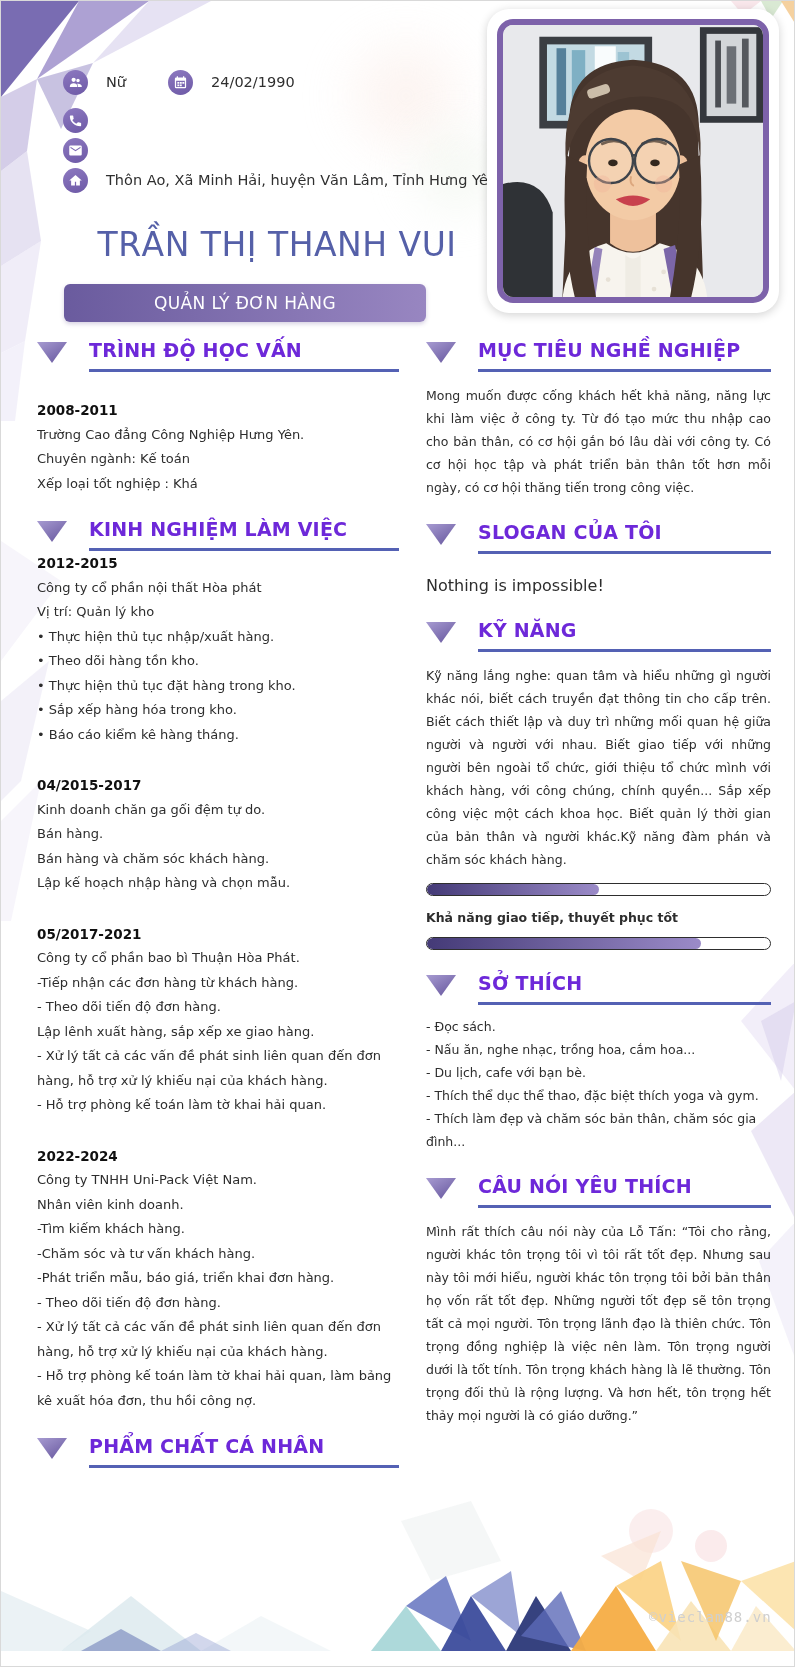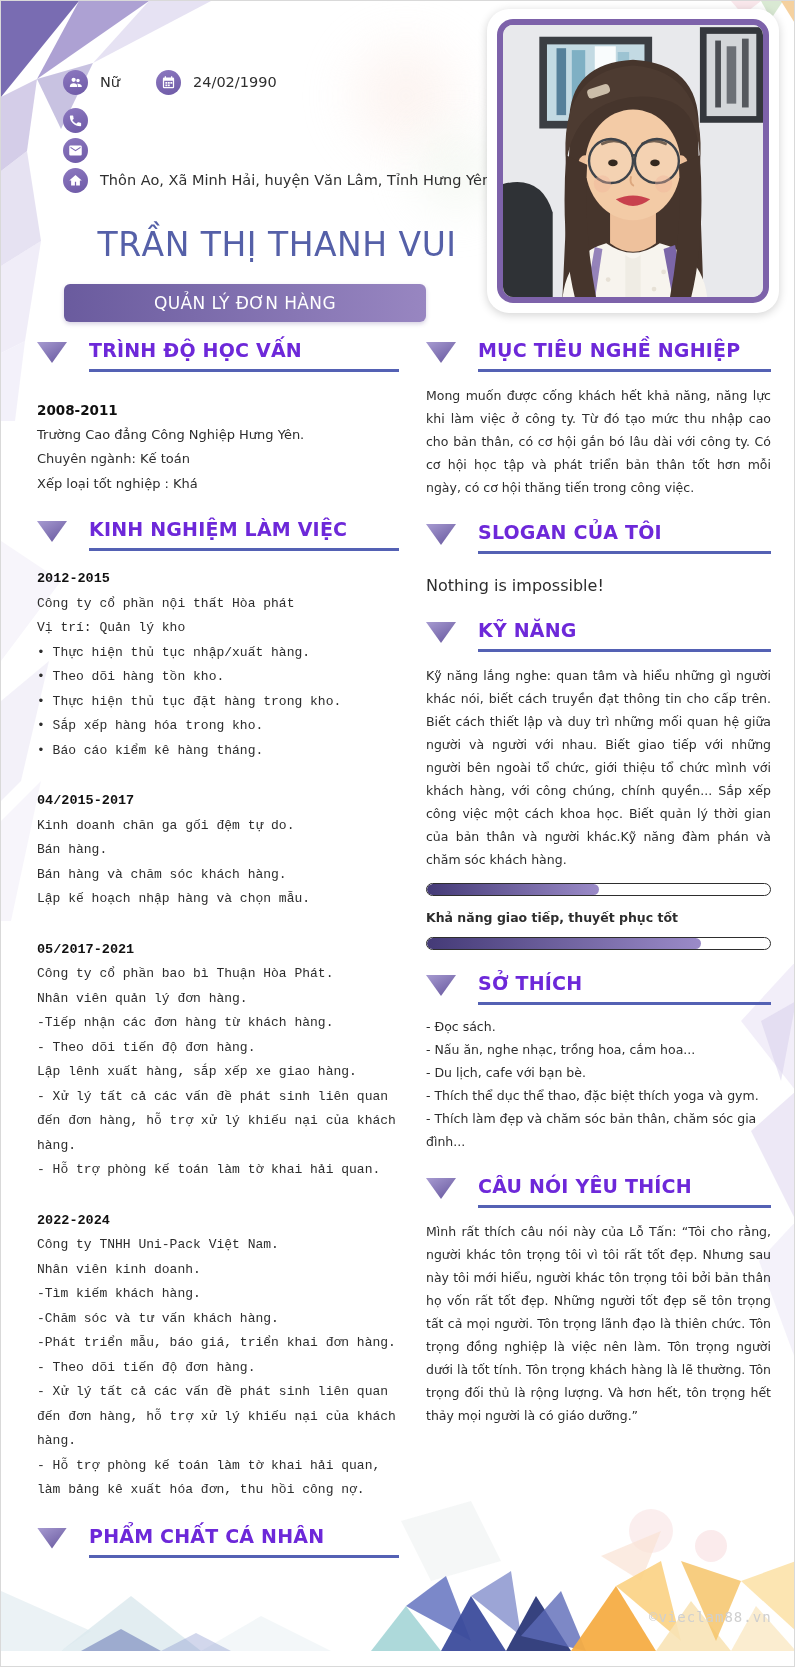--- a/index.html
+++ b/index.html
@@ -7,21 +7,21 @@
     position:relative; width:795px; height:1667px; margin:0 auto;
     background:#ffffff; overflow:hidden;
     border:1px solid #d9d9d9; box-sizing:border-box;
     font-family:"DejaVu Sans","Liberation Sans",sans-serif;
     color:#2d2d2d;
   }
   svg.deco { position:absolute; pointer-events:none; }
   .wash { position:absolute; border-radius:50%; filter:blur(18px); pointer-events:none; }
 
   
-  .contact-row { position:absolute; left:62px; display:flex; align-items:center; gap:12px; height:26px;text-align:center; }
+  .contact-row { position:absolute; left:62px; display:flex; align-items:center; gap:18px; height:26px;text-align:center; }
   .cicon { width:25px; height:25px; border-radius:50%;
     background:linear-gradient(160deg,#8d79c0,#6d59a6);
     display:flex; align-items:center; justify-content:center; flex:0 0 25px; }
   .cicon svg { width:15px; height:15px; fill:#ffffff; }
   .ctext { font-size:14.5px; color:#2f2f2f; white-space:nowrap; }
   .name {
     position:absolute; left:58px; top:224px; width:436px;
     text-align:center; font-size:33px; font-weight:normal;
     color:#5560a8; letter-spacing:0.5px;
   }
@@ -53,21 +53,21 @@
     clip-path:polygon(0 0,100% 0,50% 100%); }
   .sec-title { flex:1; font-size:19px; font-weight:bold; color:#6d28d9;
     padding-bottom:8px; border-bottom:3px solid #5461b4; letter-spacing:0.2px; }
 
   .section { margin-top:22px; }
   .section.first { margin-top:0; }
 
   .line   { font-size:13px; line-height:24.5px; color:#2d2d2d; }
   .period { font-size:13.5px; font-weight:bold; color:#101010; line-height:24.5px; }
   .edu-block { margin-top:26px; }
-  .jobs { margin-top:16px;font-family:Liberation Mono, monospace; }
+  .jobs { margin-top:0; }
   .job + .job { margin-top:26px; }
 
   .para { font-size:12.5px; line-height:23px; color:#2d2d2d; text-align:justify; margin-top:12px; }
   .slogan-text { font-size:16px; margin-top:20px; color:#2d2d2d; line-height:23px; }
   .bar { margin-top:12px; height:11px; border:1.5px solid #2e2e2e; border-radius:8px;
     background:#ffffff; overflow:hidden; }
   .bar-fill { height:100%; border-radius:7px; background:linear-gradient(90deg,#443a77,#9b8bc8); }
   .skill-label { margin-top:14px; font-size:12.5px; color:#2d2d2d;font-weight:bold; }
   .hobby-list { margin-top:10px; }
   .hobby-list .line { font-size:12.5px; line-height:23px; }
@@ -278,21 +278,20 @@
               <div class="line">Bán hàng.</div>
               <div class="line">Bán hàng và chăm sóc khách hàng.</div>
               <div class="line">Lập kế hoạch nhập hàng và chọn mẫu.</div>
             </div>
           </div>
 
           <div class="job">
             <div class="period">05/2017-2021</div>
             <div>
               <div class="line">Công ty cổ phần bao bì Thuận Hòa Phát.</div>
-              <div class="line">Nhân viên quản lý đơn hàng.</div>
               <div class="line">-Tiếp nhận các đơn hàng từ khách hàng.</div>
               <div class="line">- Theo dõi tiến độ đơn hàng.</div>
               <div class="line">Lập lênh xuất hàng, sắp xếp xe giao hàng.</div>
               <div class="line">- Xử lý tất cả các vấn đề phát sinh liên quan đến đơn hàng, hỗ trợ xử lý khiếu nại của khách hàng.</div>
               <div class="line">- Hỗ trợ phòng kế toán làm tờ khai hải quan.</div>
             </div>
           </div>
 
           <div class="job">
             <div class="period">2022-2024</div>

